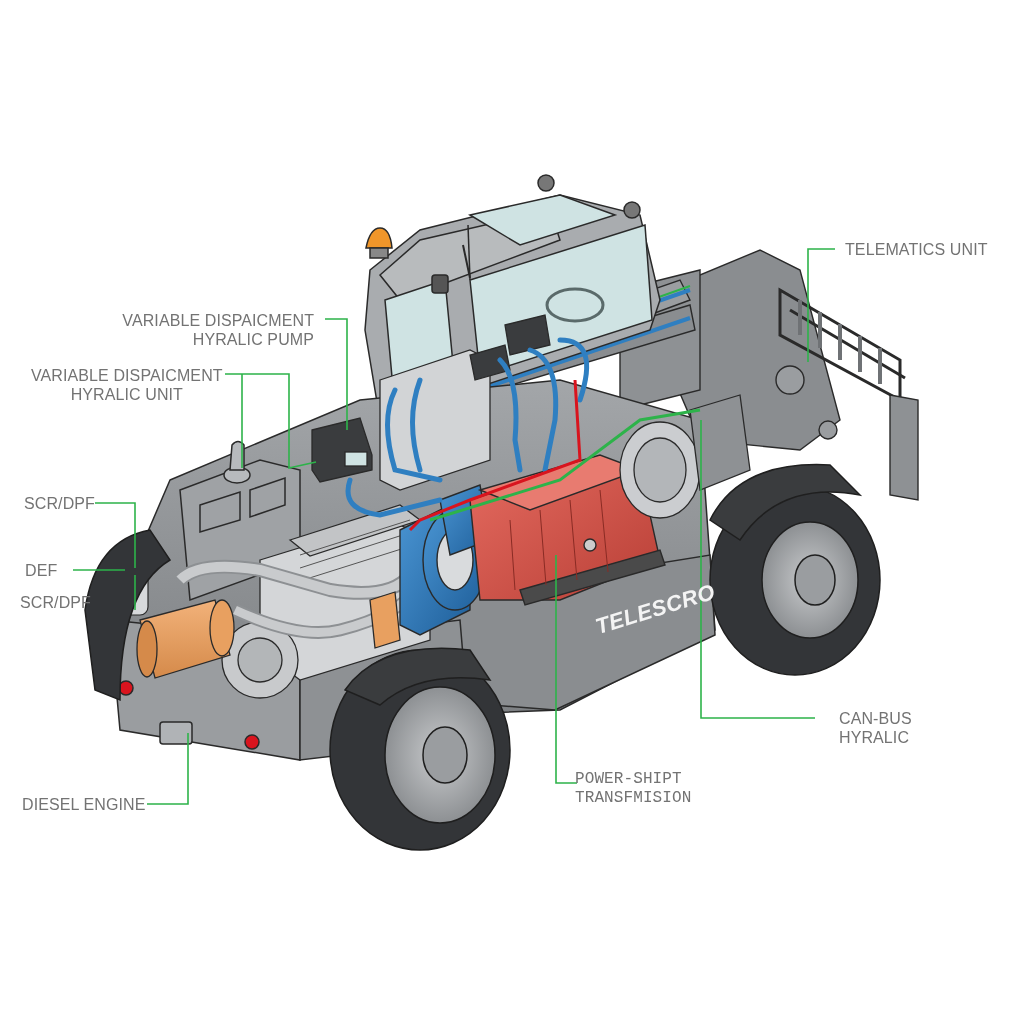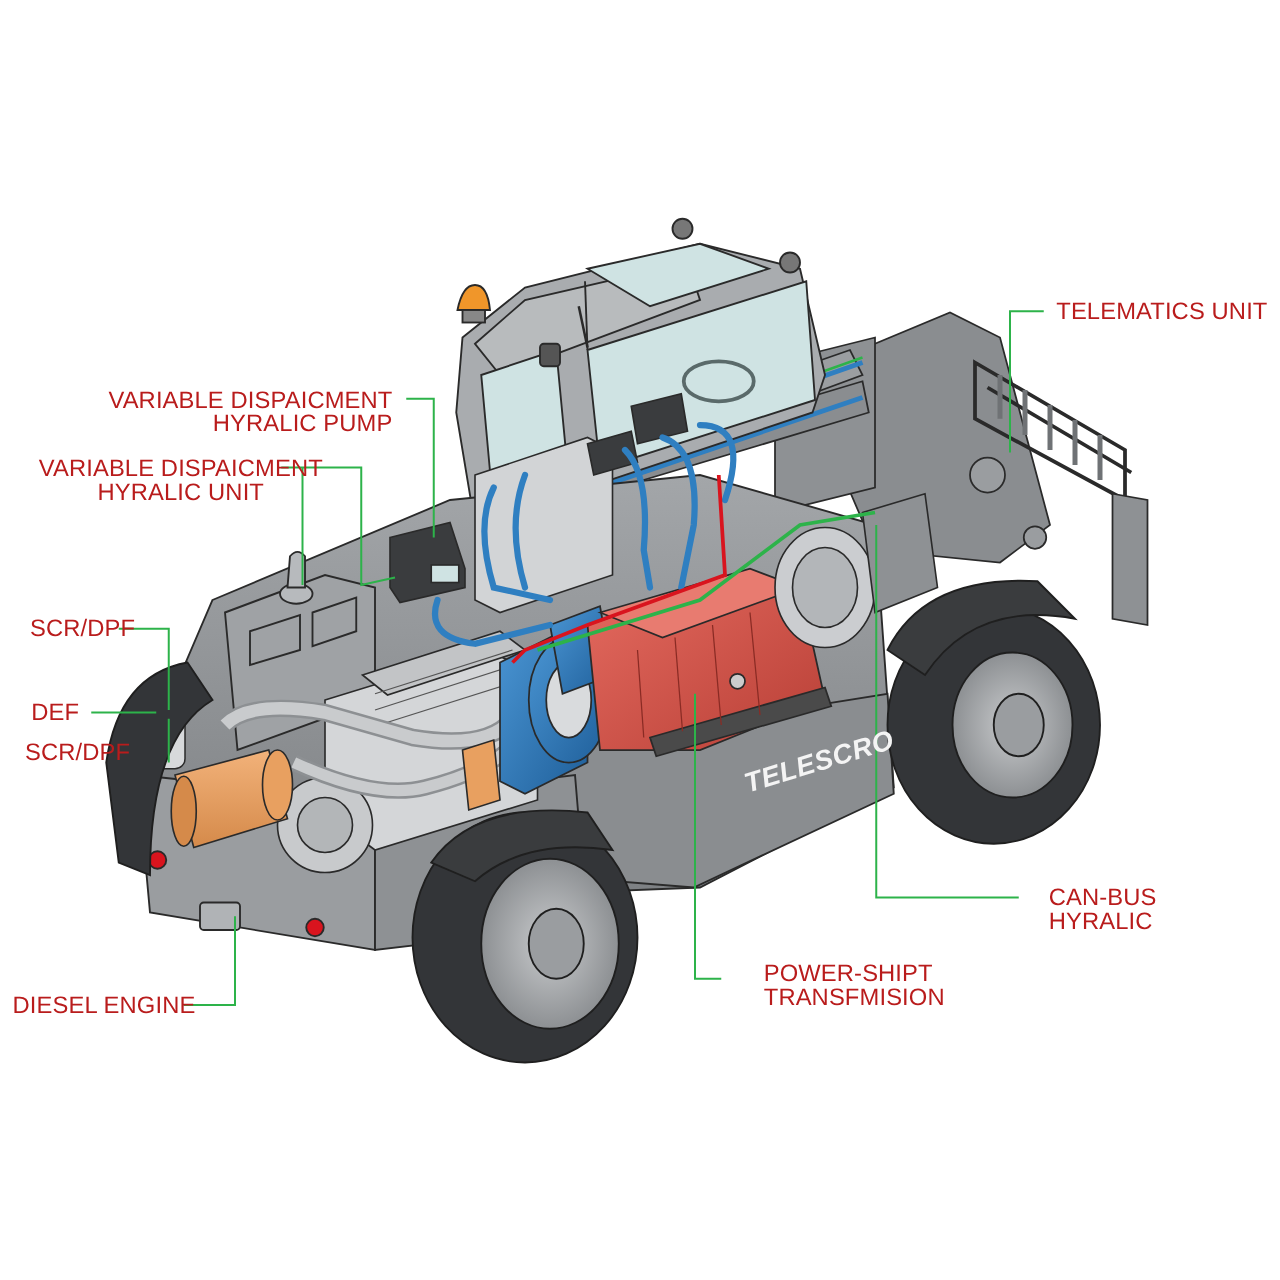--- a/index.html
+++ b/index.html
@@ -1,19 +1,19 @@
 <!DOCTYPE html>
 <html><head>
 <meta charset="utf-8">
 <style>
   html,body{margin:0;padding:0;background:#ffffff;}
   body{width:1024px;height:1024px;position:relative;overflow:hidden;font-family:"Liberation Sans","DejaVu Sans",sans-serif;}
   .stage{position:absolute;left:0;top:0;width:1024px;height:1024px;}
   svg.art{position:absolute;left:0;top:0;}
-  .label{position:absolute;color:#b91c1c;font-size:19px;line-height:19px;letter-spacing:0.1px;white-space:nowrap;}
+  .label{position:absolute;color:#737373;font-size:16px;line-height:19px;letter-spacing:0.1px;white-space:nowrap;}
   .label.right{text-align:right;}
   .label .l2{display:block;}
   .brand{position:absolute;left:600px;top:614px;color:#f4f4f4;font-weight:bold;font-style:italic;font-size:22px;transform:rotate(-17deg);transform-origin:left bottom;letter-spacing:0.5px;}
 </style>
 </head>
 <body>
 
 <div class="stage">
 
   <svg class="art" width="1024" height="1024" viewBox="0 0 1024 1024">
@@ -203,23 +203,23 @@
   </div>
 
   <div class="label" style="left:31px;top:366px;text-align:center;">
     <span class="l2">VARIABLE DISPAICMENT</span>
     <span class="l2">HYRALIC UNIT</span>
   </div>
 
   <div class="label" style="left:24px;top:494px;">SCR/DPF</div>
   <div class="label" style="left:25px;top:561px;">DEF</div>
   <div class="label" style="left:20px;top:593px;">SCR/DPF</div>
-  <div class="label" style="left:10px;top:795px;">DIESEL ENGINE</div>
-
-  <div class="label" style="left:611px;top:770px;">
+  <div class="label" style="left:22px;top:795px;">DIESEL ENGINE</div>
+
+  <div class="label" style="left:575px;top:770px;font-family:Liberation Mono, monospace;">
     <span class="l2">POWER-SHIPT</span>
     <span class="l2">TRANSFMISION</span>
   </div>
 
   <div class="label" style="left:823px;top:709px;margin-left:16px;">
     <span class="l2">CAN-BUS</span>
     <span class="l2">HYRALIC</span>
   </div>
 
   <div class="label" style="left:845px;top:240px;">TELEMATICS UNIT</div>

